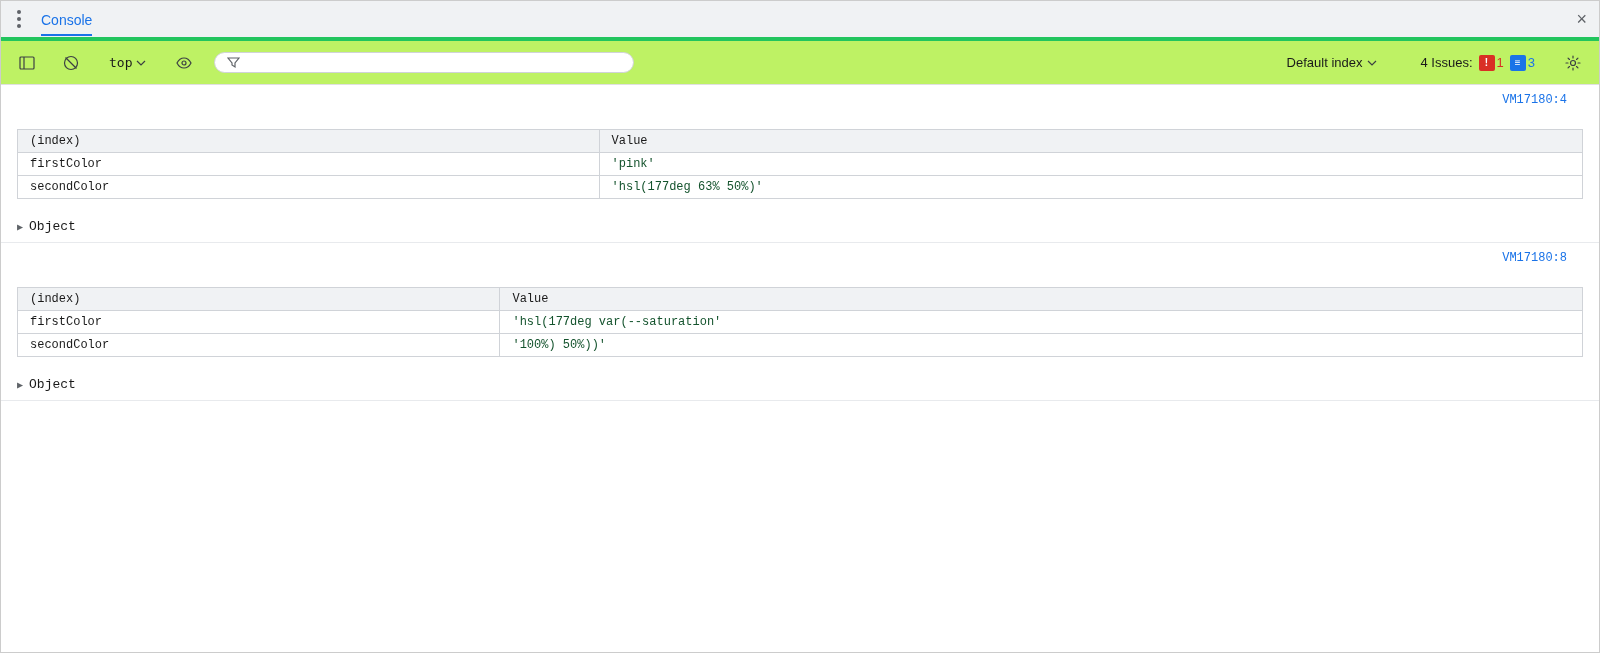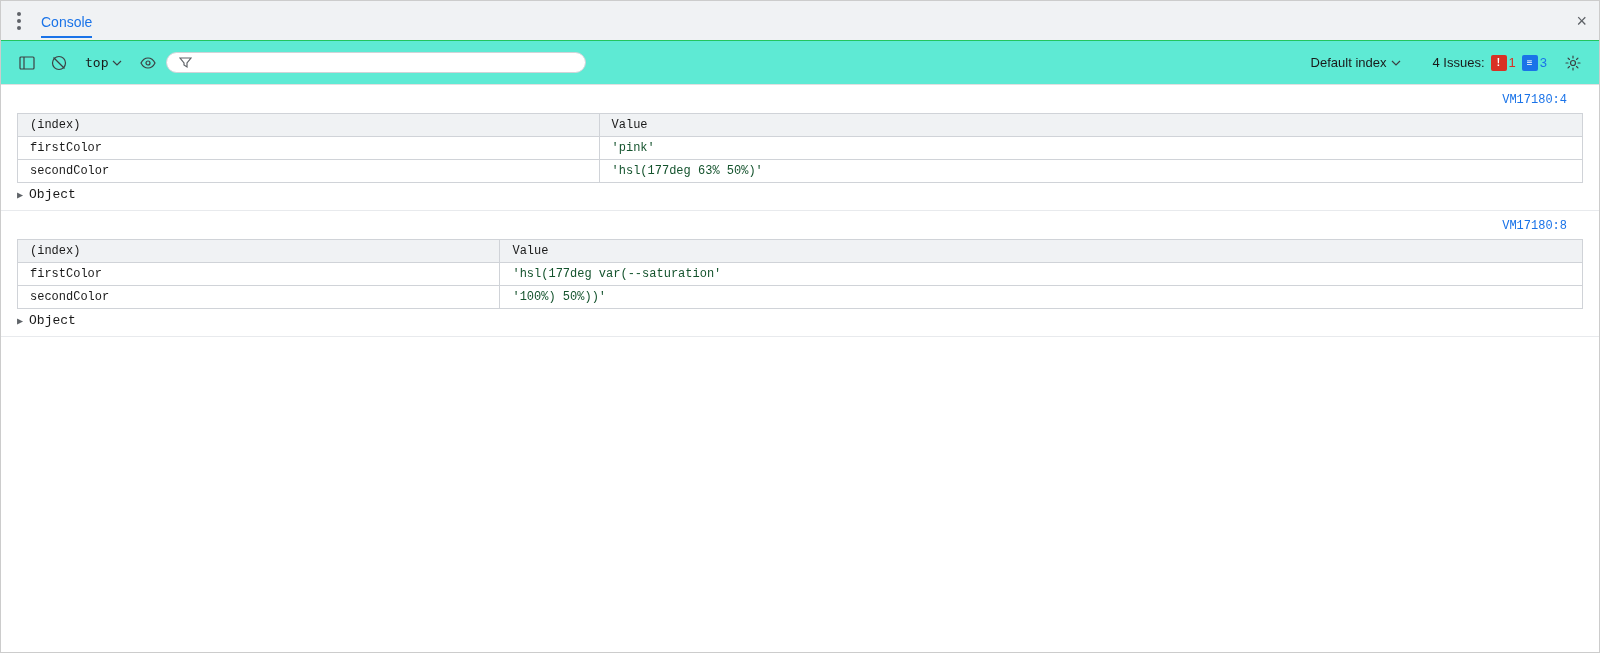--- a/index.html
+++ b/index.html
@@ -20,21 +20,21 @@
       flex-direction: column;
       overflow: hidden;
     }
 
     
     .title-bar {
       display: flex;
       align-items: center;
       justify-content: space-between;
       background: #f0f2f4;
-      border-bottom: 1px solid #22c55e;
+      border-bottom: 4px solid #22c55e;
       padding: 0 12px;
       height: 40px;
       flex-shrink: 0;
     }
 
     .title-bar-left {
       display: flex;
       align-items: center;
       gap: 16px;
     }
@@ -73,23 +73,23 @@
       background: none;
       border: none;
       font-family: -apple-system, sans-serif;
       line-height: 1;
     }
 
     
     .toolbar {
       display: flex;
       align-items: center;
-      gap: 4px;
+      gap: 16px;
       padding: 6px 12px;
-      background: #5eead4;
+      background: #bef264;
       border-bottom: 1px solid #e0e0e0;
       height: 44px;
       flex-shrink: 0;
     }
 
     .toolbar-btn {
       display: flex;
       align-items: center;
       justify-content: center;
       width: 28px;
@@ -237,21 +237,21 @@
       padding: 2px 16px 2px 0;
       color: #1a73e8;
       font-size: 12px;
       cursor: pointer;
       text-decoration: none;
     }
 
     
     .console-table {
       width: calc(100% - 32px);
-      margin: 0 16px;
+      margin: 16px 16px;
       border-collapse: collapse;
       border: 1px solid #d0d3d8;
       font-family: 'Menlo', 'Monaco', 'Courier New', monospace;
       font-size: 12px;
     }
 
     .console-table th {
       background: #f0f2f4;
       border: 1px solid #d0d3d8;
       padding: 4px 12px;

